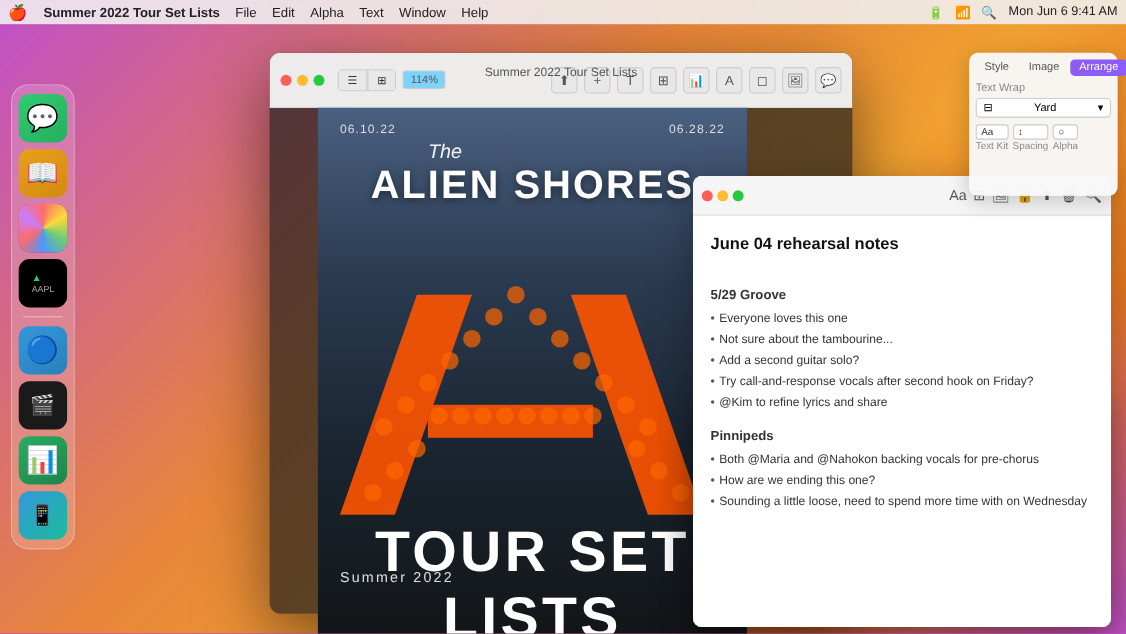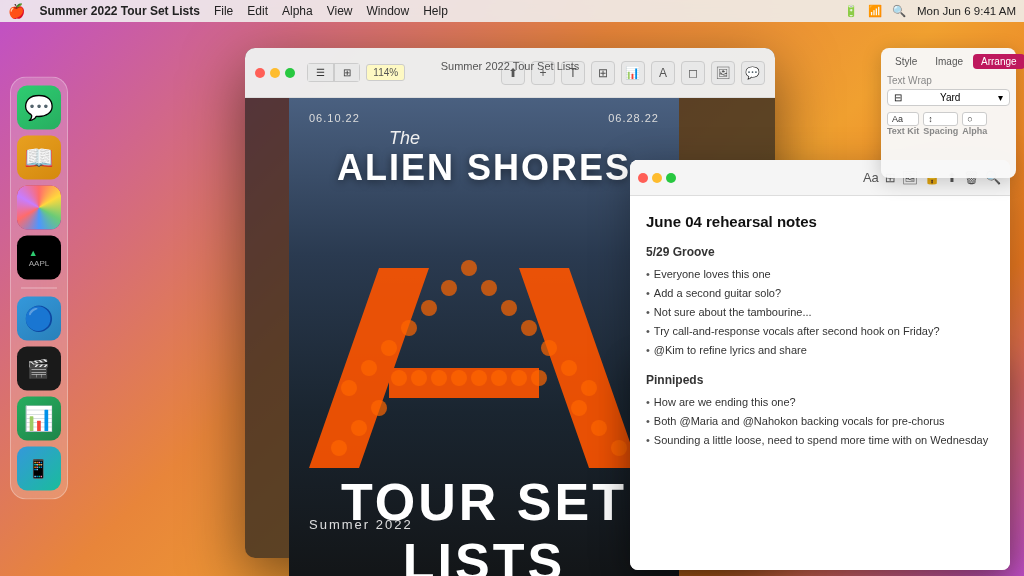--- a/index.html
+++ b/index.html
@@ -132,21 +132,21 @@
       padding: 3px 8px;
       font-size: 10px;
       background: #e8e8e8;
       border: 1px solid #ccc;
       cursor: pointer;
       color: #333;
     }
     .toolbar-zoom {
       font-size: 10px;
       color: #555;
-      background: #fef9c3;
+      background: #7dd3fc;
       border: 1px solid #ccc;
       border-radius: 3px;
       padding: 2px 6px;
       text-align: right;
     }
     .toolbar-spacer { flex: 1; }
     .toolbar-icon-btn {
       width: 24px; height: 24px;
       background: #e8e8e8;
       border-radius: 4px;
@@ -316,21 +316,21 @@
       padding: 14px 16px;
       font-size: 11.5px;
       line-height: 1.55;
       color: #222;
       overflow-y: auto;
       height: calc(100% - 36px);
     }
     .note-heading {
       font-size: 15px;
       font-weight: 700;
-      margin-bottom: 10px;
+      margin-bottom: 26px;
       color: #111;
     }
     .note-section-title {
       font-size: 12px;
       font-weight: 600;
       color: #333;
       margin-top: 8px;
       margin-bottom: 4px;
     }
     .note-bullet {
@@ -420,21 +420,21 @@
       margin-bottom: 6px;
     }
     .format-tab {
       padding: 2px 8px;
       border-radius: 4px;
       font-size: 10px;
       cursor: pointer;
       color: #555;
     }
     .format-tab.active {
-      background: #be185d;
+      background: #8b5cf6;
       color: white;
     }
     .format-label {
       font-size: 10px;
       color: #888;
       margin-bottom: 3px;
     }
     .format-dropdown {
       display: flex;
       align-items: center;
@@ -448,21 +448,20 @@
     }
     .format-row {
       display: flex;
       gap: 4px;
       margin-top: 4px;
     }
     .format-small-label {
       font-size: 9px;
       color: #888;
       text-align: center;
-      font-weight: bold;
     }
     .format-small-box {
       background: white;
       border: 1px solid #ccc;
       border-radius: 3px;
       padding: 1px 4px;
       font-size: 9px;
       color: #333;
     }
 
@@ -492,21 +491,21 @@
 
 <div class="desktop-bg"></div>
 
 <div class="menubar">
   <div class="menubar-left">
     <span class="apple-icon">🍎</span>
     <span class="menubar-item" style="font-weight:600">Summer 2022 Tour Set Lists</span>
     <span class="menubar-item">File</span>
     <span class="menubar-item">Edit</span>
     <span class="menubar-item">Alpha</span>
-    <span class="menubar-item">View</span>
+    <span class="menubar-item">Text</span>
     <span class="menubar-item">Window</span>
     <span class="menubar-item">Help</span>
   </div>
   <div class="menubar-right">
     <span>🔋</span>
     <span>📶</span>
     <span>🔍</span>
     <span>Mon Jun 6  9:41 AM</span>
   </div>
 </div>
@@ -663,28 +662,28 @@
       <span class="note-toolbar-icon">⬆</span>
       <span class="note-toolbar-icon">🗑</span>
       <span class="note-toolbar-icon">🔍</span>
     </div>
   </div>
   <div class="note-content">
     <div class="note-heading">June 04 rehearsal notes</div>
 
     <div class="note-section-title">5/29 Groove</div>
     <div class="note-bullet">Everyone loves this one</div>
+    <div class="note-bullet">Not sure about the tambourine...</div>
     <div class="note-bullet">Add a second guitar solo?</div>
-    <div class="note-bullet">Not sure about the tambourine...</div>
     <div class="note-bullet">Try call-and-response vocals after second hook on Friday?</div>
     <div class="note-bullet">@Kim to refine lyrics and share</div>
 
     <div class="note-section-title" style="margin-top:12px;">Pinnipeds</div>
+    <div class="note-bullet">Both @Maria and @Nahokon backing vocals for pre-chorus</div>
     <div class="note-bullet">How are we ending this one?</div>
-    <div class="note-bullet">Both @Maria and @Nahokon backing vocals for pre-chorus</div>
     <div class="note-bullet">Sounding a little loose, need to spend more time with on Wednesday</div>
   </div>
 </div>
 
 <div class="composition-panel">
   <div class="composition-header">New Composition</div>
   <div class="composition-content">
     <div class="handwritten-title" style="font-size:13px;font-style:italic;">June 04 Composition</div>
     <div style="font-size:10px;color:#555;margin-bottom:2px;font-style:italic;">Middle ♭</div>
     <div class="chord-row">

